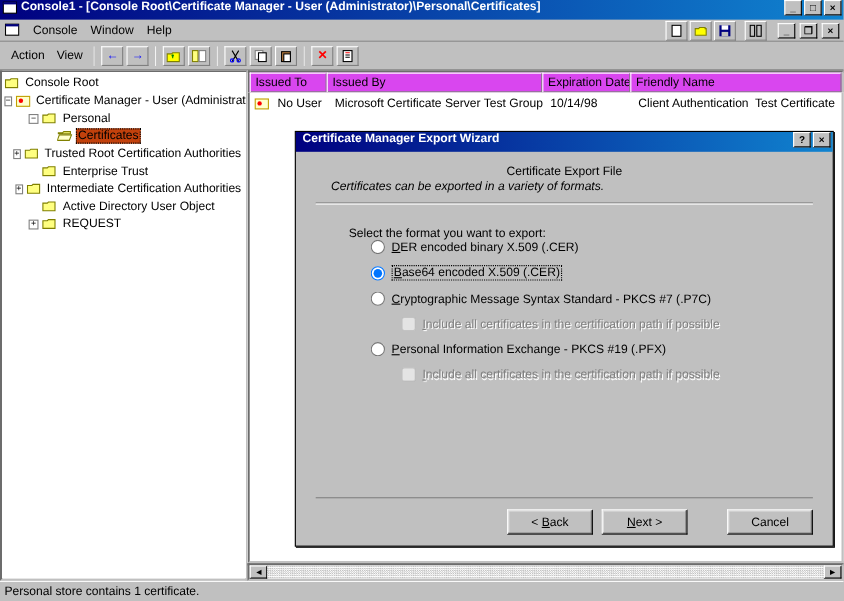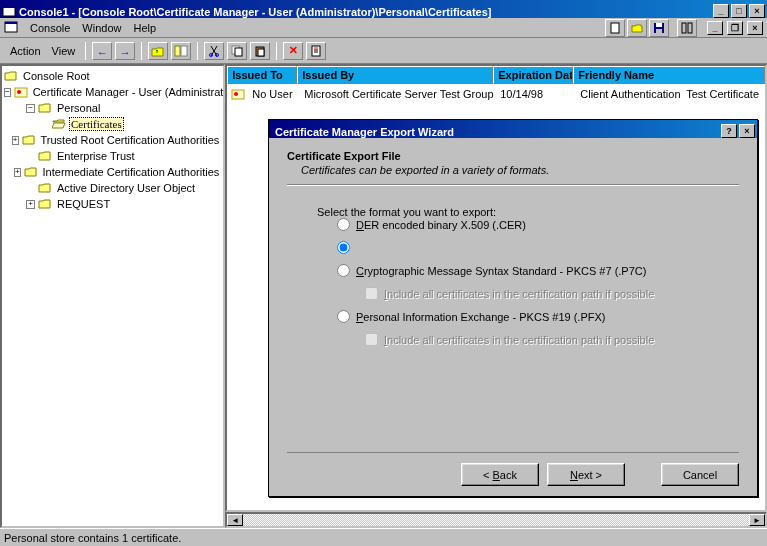--- a/index.html
+++ b/index.html
@@ -1,19 +1,19 @@
 <!DOCTYPE html>
 <html><head>
 <meta charset="utf-8">
 <style>
 * { box-sizing: border-box; margin: 0; padding: 0; font-family: "MS Sans Serif", Tahoma, sans-serif; font-size: 11px; }
 body { background: #c0c0c0; width: 767px; height: 546px; overflow: hidden; position: relative; }
 
 
-.titlebar { background: linear-gradient(to right, #000080, #1084d0); color: #fff; height: 18px; display: flex; align-items: flex-end; padding: 0 2px; }
+.titlebar { background: linear-gradient(to right, #000080, #1084d0); color: #fff; height: 18px; display: flex; align-items: flex-start; padding: 0 2px; }
 .titlebar .icon { width: 14px; height: 14px; margin-right: 3px; display: inline-flex; align-items: center; }
 .titlebar .title { flex: 1; font-weight: bold; }
 .win-btns { display: flex; gap: 0; }
 .win-btn { width: 16px; height: 14px; background: #c0c0c0; border: 1px solid; border-color: #fff #000 #000 #fff; display: flex; align-items: center; justify-content: center; font-size: 9px; font-weight: bold; color: #000; margin-left: 2px; }
 
 
 .menubar { background: #c0c0c0; height: 20px; display: flex; align-items: center; padding: 0 4px; border-bottom: 1px solid #808080; }
 .menubar .menu-item { padding: 2px 6px; }
 .menubar .mini-icon { width: 16px; height: 16px; margin-right: 4px; }
 .menubar .right-tools { margin-left: auto; display: flex; align-items: center; gap: 2px; }
@@ -26,44 +26,44 @@
 
 
 .content { display: flex; height: calc(100% - 18px - 20px - 26px - 18px); background: #c0c0c0; }
 
 
 .tree-panel { width: 246px; background: #fff; border: 2px inset #c0c0c0; overflow: auto; padding: 2px; }
 .tree-node { display: flex; align-items: center; height: 16px; white-space: nowrap; }
 .tree-toggle { width: 9px; height: 9px; border: 1px solid #808080; display: inline-flex; align-items: center; justify-content: center; font-size: 8px; line-height: 1; margin-right: 3px; background: #fff; }
 .tree-icon { width: 14px; height: 12px; margin-right: 3px; display: inline-flex; }
 .tree-label { padding: 0 2px; }
-.tree-label.selected { background: #fef9c3; border: 1px dotted #000; padding: 0 1px; font-family: Liberation Serif, serif; }
+.tree-label.selected { background: #c2410c; border: 1px dotted #000; padding: 0 1px; }
 .indent { display: inline-block; }
 
 
 .list-panel { flex: 1; display: flex; flex-direction: column; }
 .list-header { display: flex; background: #c0c0c0; border: 2px inset #c0c0c0; border-bottom: none; }
-.list-header .col { border: 1px solid; border-color: #fff #808080 #808080 #fff; padding: 2px 4px; background: #0ea5e9; font-size: 11px; white-space: nowrap; overflow: hidden; font-weight: bold; }
+.list-header .col { border: 1px solid; border-color: #fff #808080 #808080 #fff; padding: 2px 4px; background: #d946ef; font-size: 11px; white-space: nowrap; overflow: hidden; }
 .list-body { flex: 1; background: #fff; border: 2px inset #c0c0c0; border-top: none; padding: 2px; position: relative; }
 .list-row { display: flex; align-items: center; height: 16px; }
 .list-row .cell { padding: 0 4px; white-space: nowrap; overflow: hidden; }
 
 
 .hscroll { height: 16px; background: #c0c0c0; border: 2px inset #c0c0c0; display: flex; }
 .hscroll .arrow { width: 16px; height: 100%; background: #c0c0c0; border: 1px solid; border-color: #fff #000 #000 #fff; display: flex; align-items: center; justify-content: center; font-size: 8px; }
 .hscroll .track { flex: 1; background: repeating-conic-gradient(#c0c0c0 0% 25%, #fff 0% 50%) 50% / 2px 2px; }
 
 
 .statusbar { height: 18px; background: #c0c0c0; border-top: 1px solid #fff; padding: 2px 4px; display: flex; align-items: center; }
 
 
 .dialog { position: absolute; left: 268px; top: 119px; width: 490px; height: 378px; background: #c0c0c0; border: 1px solid #000; box-shadow: 1px 1px 0 #000; }
 .dialog .titlebar { background: linear-gradient(to right, #000080, #1084d0); }
 .dialog-body { padding: 12px 18px 10px 18px; height: calc(100% - 18px); display: flex; flex-direction: column; }
-.dialog-heading { font-weight: bold; margin-bottom: 2px; }
+.dialog-heading { font-weight: normal; margin-bottom: 2px; text-align: center; }
 .dialog-sub { margin-left: 14px; margin-bottom: 8px; font-style: italic; }
 .dialog-hr { border: none; border-top: 1px solid #808080; border-bottom: 1px solid #fff; margin-bottom: 20px; }
 .dialog-prompt { margin-left: 30px; margin-bottom: 0; }
 .radio-row { display: flex; align-items: center; margin-left: 50px; margin-bottom: 10px; }
 .radio-row input { margin-right: 6px; }
 .radio-label.sel { border: 1px dotted #000; padding: 0 1px; }
 .check-row { display: flex; align-items: center; margin-left: 78px; margin-bottom: 10px; }
 .check-row input { margin-right: 6px; }
 .check-row.disabled { color: #808080; text-shadow: 1px 1px 0 #fff; }
 .dialog-buttons { margin-top: auto; border-top: 1px solid #808080; padding-top: 10px; display: flex; justify-content: flex-end; gap: 8px; }
@@ -332,20 +332,21 @@
     <hr class="dialog-hr">
     <div class="dialog-prompt">Select the format you want to export:</div>
 
     <label class="radio-row">
       <input type="radio" name="fmt" style="">
       <span class="radio-label"><span class="underline">D</span><span>ER encoded binary X.509 (.CER)</span></span>
     </label>
 
     <label class="radio-row">
       <input type="radio" name="fmt" checked="" style="">
+      <span class="radio-label sel"><span class="underline">B</span><span>ase64 encoded X.509 (.CER)</span></span>
     </label>
 
     <label class="radio-row">
       <input type="radio" name="fmt" style="">
       <span class="radio-label"><span class="underline">C</span><span>ryptographic Message Syntax Standard - PKCS #7 (.P7C)</span></span>
     </label>
     <label class="check-row disabled">
       <input type="checkbox" disabled="" style="">
       <span><span class="underline">I</span><span>nclude all certificates in the certification path if possible</span></span>
     </label>

